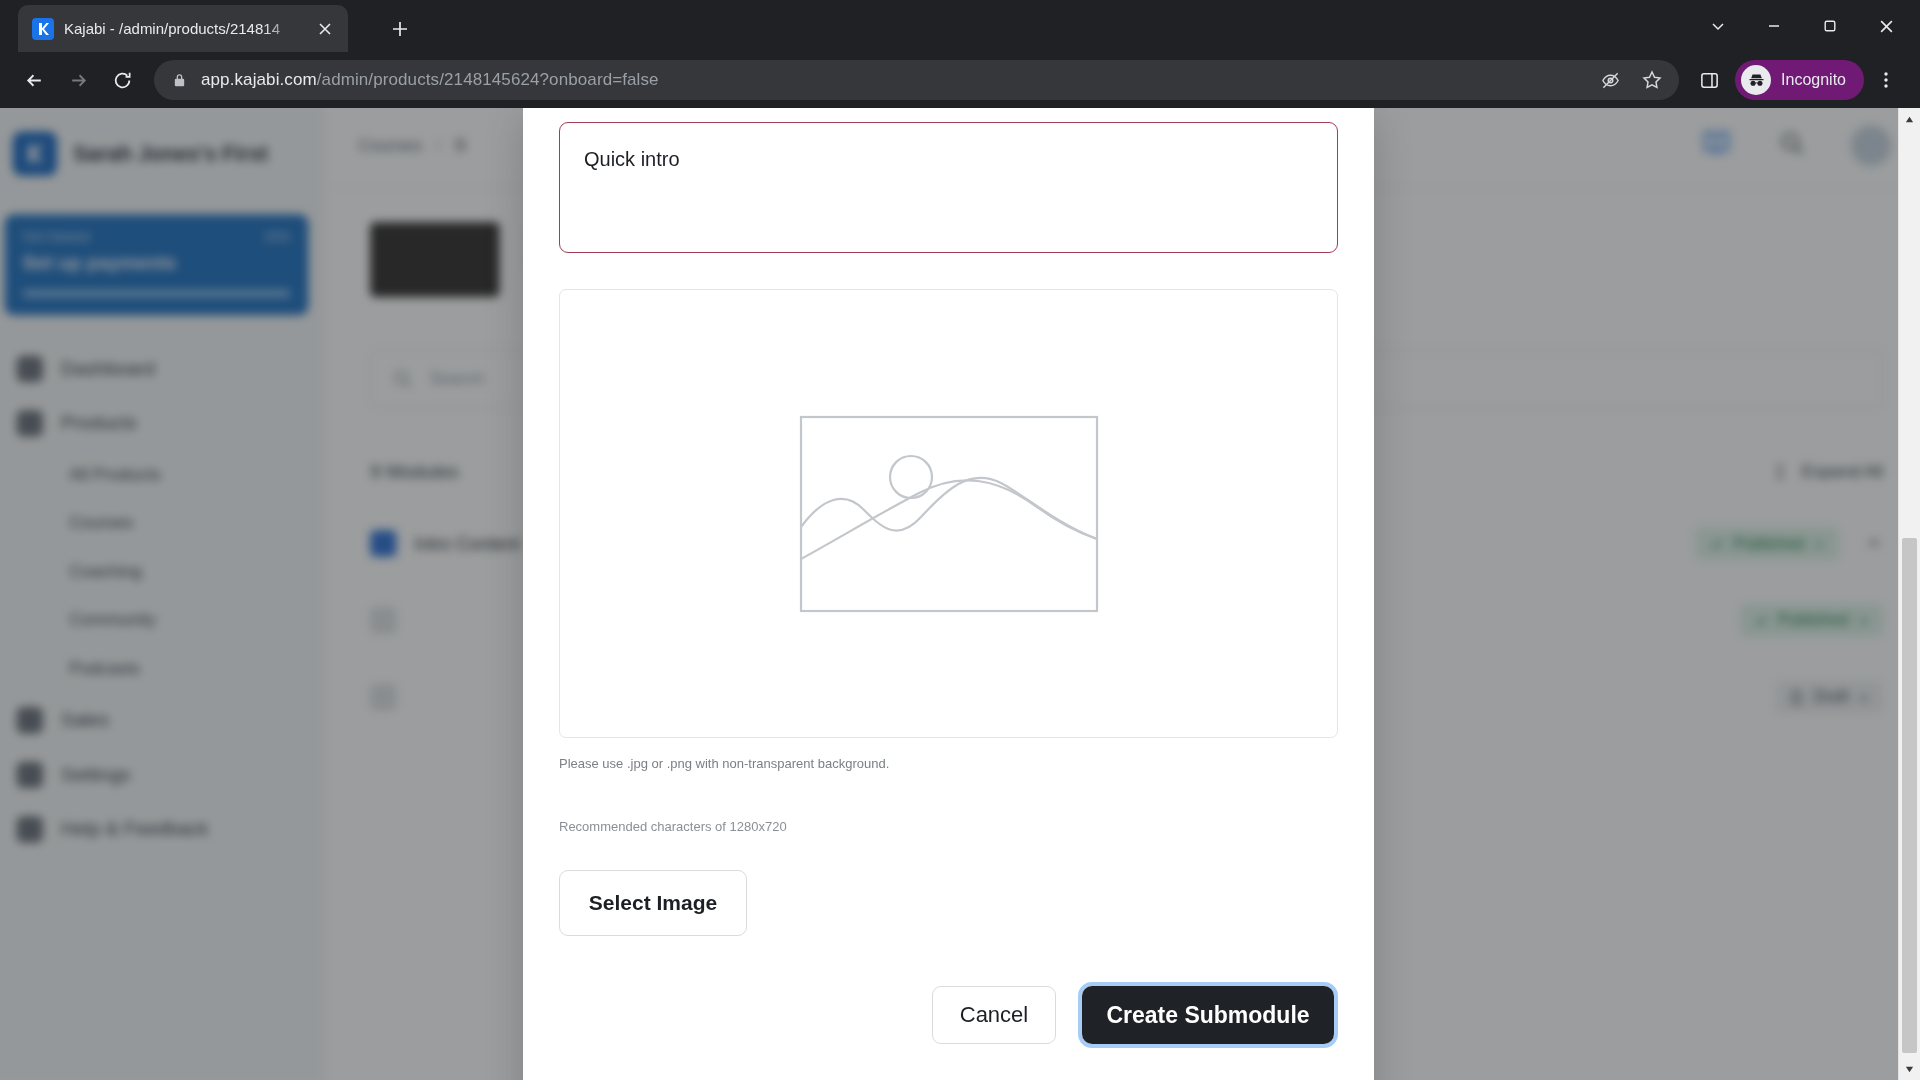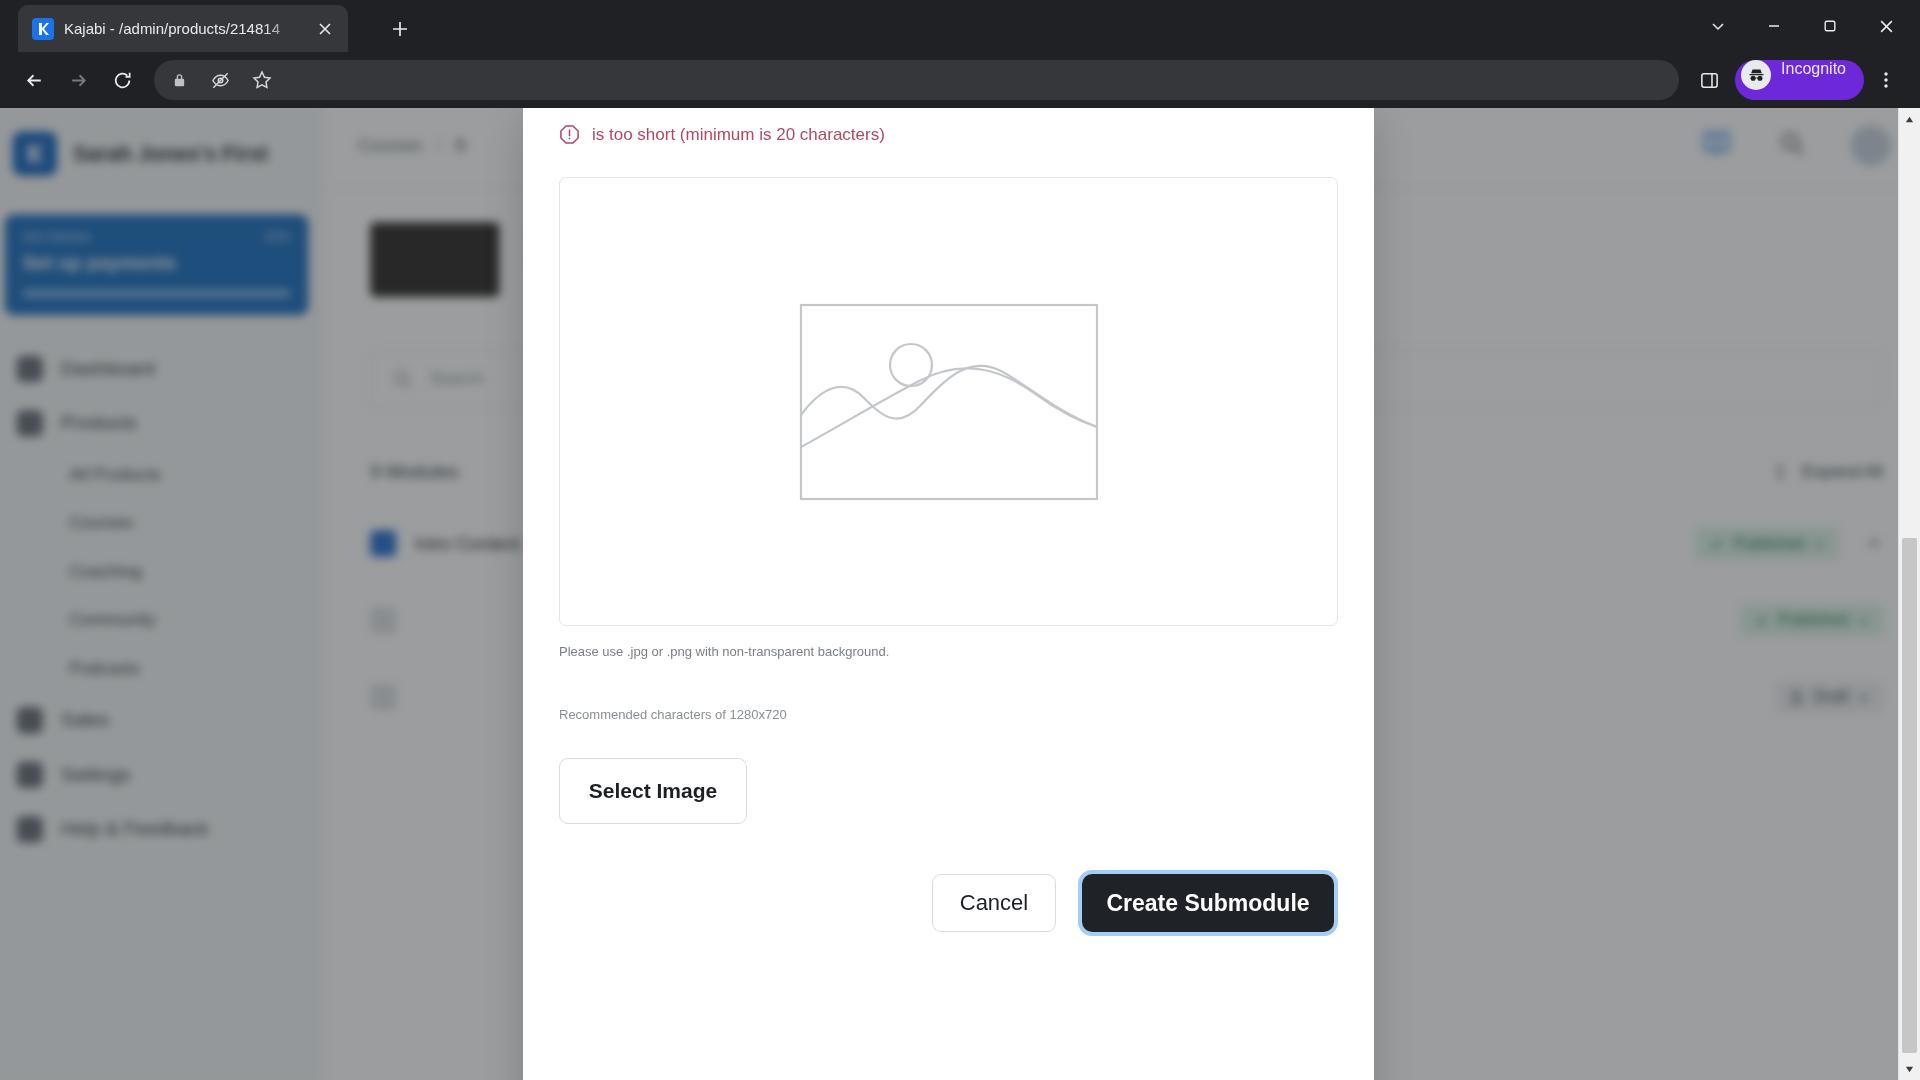--- a/index.html
+++ b/index.html
@@ -44,21 +44,21 @@
     display:flex; align-items:center; padding:0 8px 0 18px; margin-left:10px; margin-right:8px;
     min-width:0;
   }
   .omnibox .lock { color:#bdc1c6; display:flex; align-items:center; margin-right:14px; flex:0 0 auto;}
   .url { font-size:17px; color:#9aa0a6; white-space:nowrap; overflow:hidden; flex:1 1 auto; letter-spacing:.1px;}
   .url b { color:#e8eaed; font-weight:400; }
   .omnibox-right { display:flex; align-items:center; gap:4px; flex:0 0 auto; }
   .obi { width:38px; height:38px; border-radius:50%; display:flex; align-items:center; justify-content:center; color:#d6d8db;}
   .tb-icon { width:44px; height:44px; border-radius:50%; display:flex; align-items:center; justify-content:center; color:#e8eaed; flex:0 0 auto;}
   .incognito-chip {
-    height:40px; border-radius:20px; background:#6d28d9; display:flex; align-items:flex-start;
+    height:40px; border-radius:20px; background:#701a75; display:flex; align-items:center;
     gap:10px; padding:0 18px 0 6px; margin-left:4px; flex:0 0 auto;
   }
   .incog-badge { width:30px; height:30px; border-radius:50%; background:#e8eaed; display:flex; align-items:center; justify-content:center; }
   .incognito-chip span { color:#e8eaed; font-size:16px; }
 
   
   #page { position:absolute; top:108px; left:0; width:1920px; height:972px; background:#ffffff; overflow:hidden; }
   #app-blur { position:absolute; inset:0; filter: blur(5px); transform: scale(1.01); }
 
   .app-sidebar { position:absolute; left:0; top:0; width:330px; height:972px; background:#f5f6f7; border-right:1px solid #e3e5e8;}
@@ -215,20 +215,21 @@
           <path d="M16.8 2.6v3.9h-3.9"></path>
         </svg>
     </div>
 
     <div class="omnibox">
       <span class="lock">
         <svg width="15" height="15" viewBox="0 0 16 16" fill="currentColor">
             <path d="M8 1.2A3 3 0 0 0 5 4.2V6H4.3A1.3 1.3 0 0 0 3 7.3v5.4A1.3 1.3 0 0 0 4.3 14h7.4A1.3 1.3 0 0 0 13 12.7V7.3A1.3 1.3 0 0 0 11.7 6H11V4.2a3 3 0 0 0-3-3zm0 1.4c.9 0 1.6.7 1.6 1.6V6H6.4V4.2c0-.9.7-1.6 1.6-1.6z"></path>
           </svg>
       </span>
+      <span class="url"><b>app.kajabi.com</b><span>/admin/products/2148145624?onboard=false</span></span>
       <span class="omnibox-right">
         <span class="obi">
           <svg width="21" height="21" viewBox="0 0 22 22" fill="none" stroke="currentColor" stroke-width="1.5">
               <path d="M3 11s3-5.5 8-5.5S19 11 19 11s-3 5.5-8 5.5S3 11 3 11z"></path>
               <circle cx="11" cy="11" r="2.4"></circle>
               <path d="M3.5 18.5l15-15"></path>
             </svg>
         </span>
         <span class="obi">
           <svg width="22" height="22" viewBox="0 0 22 22" fill="none" stroke="currentColor" stroke-width="1.5">
@@ -423,29 +424,22 @@
         </span>
       </div>
     </div>
   </div>
 
   <div id="overlay"></div>
 
   <div id="modal">
     <div class="modal-inner">
 
-
-      <div class="err-row">
-        <svg width="21" height="21" viewBox="0 0 22 22" fill="none" stroke="#b0485f" stroke-width="1.6">
-          <path d="M7.4 2h7.2l5.4 5.4v7.2L14.6 20H7.4L2 14.6V7.4z"></path>
-          <path d="M11 6.4v6" stroke-linecap="round"></path>
-            <circle cx="11" cy="15.3" r=".95" fill="#b0485f" stroke="none"></circle>
-        </svg>
-        <span>is too short (minimum is 20 characters)</span>
-      </div>
+      <textarea class="desc-area" placeholder="Description" style="">Quick intro</textarea>
+
 
       <div class="img-dropzone">
         <svg width="300" height="198" viewBox="0 0 300 198" fill="none" stroke="#c3c7cb" stroke-width="2.2">
           <rect x="2" y="2" width="296" height="194"></rect>
           <circle cx="112" cy="62" r="21"></circle>
           <path d="M2 112c22-30 44-36 62-18 18 18 34 34 58 8 24-26 48-50 80-34 22 11 54 40 96 56"></path>
           <path d="M2 144c40-22 76-44 118-66 42-22 80-14 118 14 22 16 42 26 60 32"></path>
         </svg>
       </div>
 

